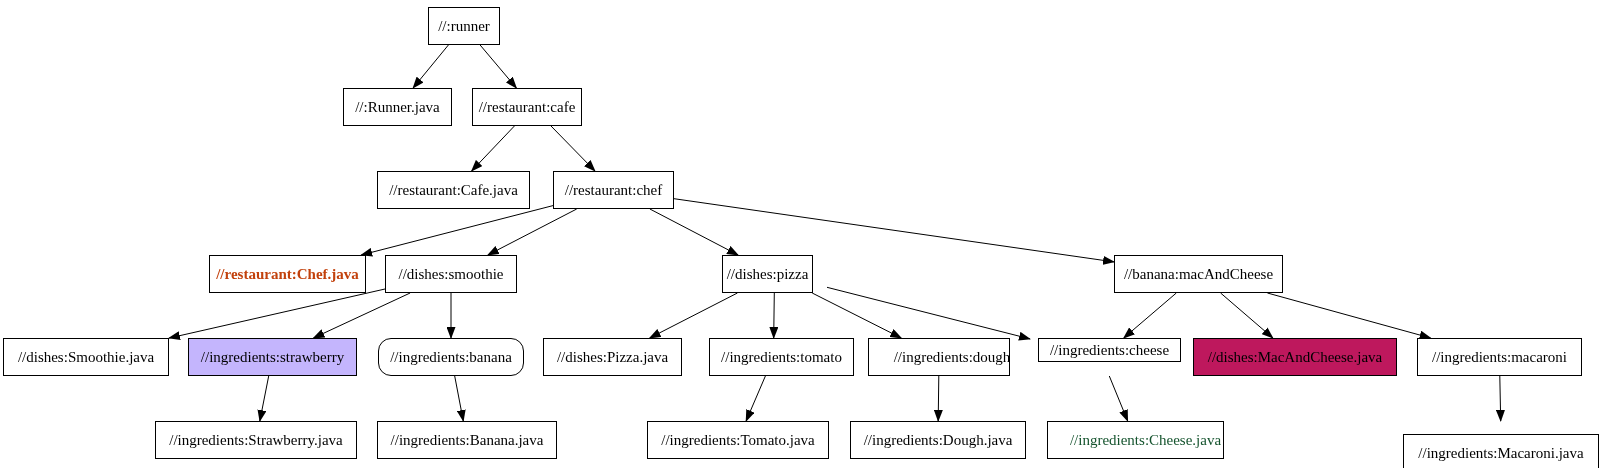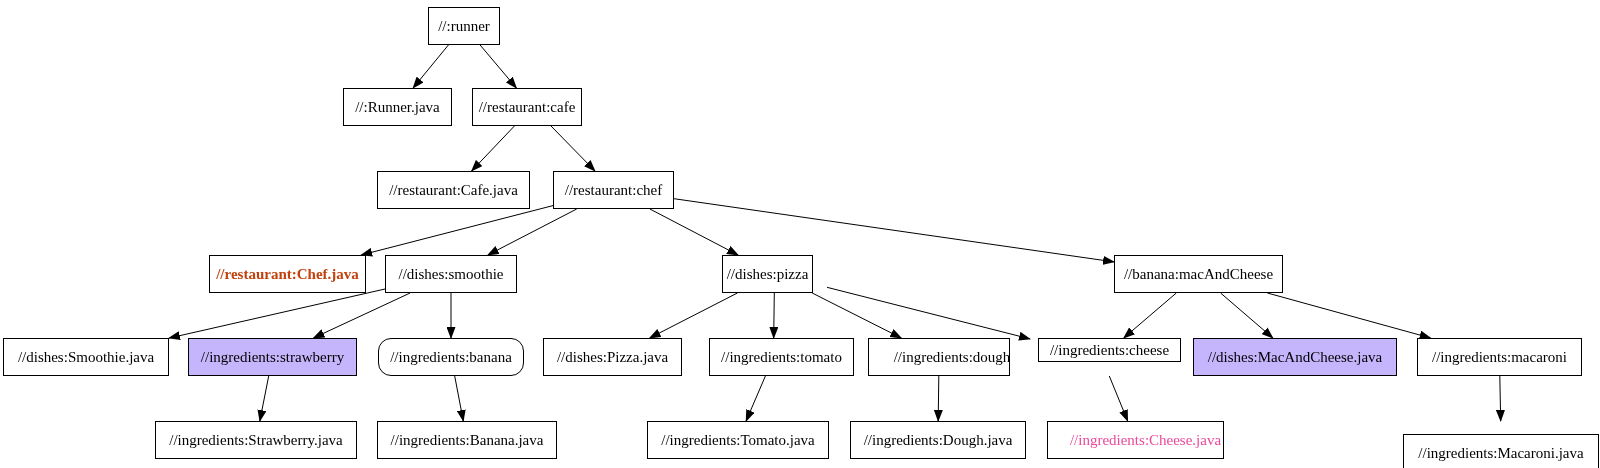--- a/index.html
+++ b/index.html
@@ -87,22 +87,22 @@
       <div class="node" style="left: 385px; top: 255px; width: 132px; height: 38px; border-color: rgb(0, 0, 0); background: rgb(255, 255, 255); color: rgb(0, 0, 0);">//dishes:smoothie</div>
       <div class="node" style="left: 722px; top: 255px; width: 91px; height: 38px; border-color: rgb(0, 0, 0); background: rgb(255, 255, 255); color: rgb(0, 0, 0);">//dishes:pizza</div>
       <div class="node" style="left: 1114px; top: 255px; width: 169px; height: 38px; border-color: rgb(0, 0, 0); background: rgb(255, 255, 255); color: rgb(0, 0, 0);">//banana:macAndCheese</div>
       <div class="node" style="left: 3px; top: 338px; width: 166px; height: 38px; border-color: rgb(0, 0, 0); background: rgb(255, 255, 255); color: rgb(0, 0, 0);">//dishes:Smoothie.java</div>
       <div class="node" style="left: 188px; top: 338px; width: 169px; height: 38px; border-color: rgb(0, 0, 0); background: #c4b5fd; color: rgb(0, 0, 0);">//ingredients:strawberry</div>
       <div class="node" style="left: 378px; top: 338px; width: 146px; height: 38px; border-color: rgb(0, 0, 0); background: rgb(255, 255, 255); color: rgb(0, 0, 0); border-radius: 13px;">//ingredients:banana</div>
       <div class="node" style="left: 543px; top: 338px; width: 139px; height: 38px; border-color: rgb(0, 0, 0); background: rgb(255, 255, 255); color: rgb(0, 0, 0);">//dishes:Pizza.java</div>
       <div class="node" style="left: 701px; top: 338px; width: 145px; height: 38px; border-color: rgb(0, 0, 0); background: rgb(255, 255, 255); color: rgb(0, 0, 0); margin-left: 8px;">//ingredients:tomato</div>
       <div class="node" style="left: 868px; top: 338px; width: 142px; height: 38px; border-color: rgb(0, 0, 0); background: rgb(255, 255, 255); color: rgb(0, 0, 0); padding-left: 26px;">//ingredients:dough</div>
       <div class="node" style="left: 1030px; top: 338px; width: 143px; height: 24px; border-color: rgb(0, 0, 0); background: rgb(255, 255, 255); color: rgb(0, 0, 0); margin-left: 8px;">//ingredients:cheese</div>
-      <div class="node" style="left: 1193px; top: 338px; width: 204px; height: 38px; border-color: rgb(0, 0, 0); background: #c4b5fd; color: rgb(0, 0, 0);">//dishes:MacAndCheese.java</div>
+      <div class="node" style="left: 1193px; top: 338px; width: 204px; height: 38px; border-color: rgb(0, 0, 0); background: #be185d; color: rgb(0, 0, 0);">//dishes:MacAndCheese.java</div>
       <div class="node" style="left: 1417px; top: 338px; width: 165px; height: 38px; border-color: rgb(0, 0, 0); background: rgb(255, 255, 255); color: rgb(0, 0, 0);">//ingredients:macaroni</div>
       <div class="node" style="left: 155px; top: 421px; width: 202px; height: 38px; border-color: rgb(0, 0, 0); background: rgb(255, 255, 255); color: rgb(0, 0, 0);">//ingredients:Strawberry.java</div>
       <div class="node" style="left: 377px; top: 421px; width: 180px; height: 38px; border-color: rgb(0, 0, 0); background: rgb(255, 255, 255); color: rgb(0, 0, 0);">//ingredients:Banana.java</div>
       <div class="node" style="left: 647px; top: 421px; width: 182px; height: 38px; border-color: rgb(0, 0, 0); background: rgb(255, 255, 255); color: rgb(0, 0, 0);">//ingredients:Tomato.java</div>
       <div class="node" style="left: 850px; top: 421px; width: 176px; height: 38px; border-color: rgb(0, 0, 0); background: rgb(255, 255, 255); color: rgb(0, 0, 0);">//ingredients:Dough.java</div>
-      <div class="node" style="left: 1047px; top: 421px; width: 177px; height: 38px; border-color: rgb(0, 0, 0); background: rgb(255, 255, 255); color: #ec4899; padding-left: 20px;">//ingredients:Cheese.java</div>
+      <div class="node" style="left: 1047px; top: 421px; width: 177px; height: 38px; border-color: rgb(0, 0, 0); background: rgb(255, 255, 255); color: #14532d; padding-left: 20px;">//ingredients:Cheese.java</div>
       <div class="node" style="left: 1403px; top: 434px; width: 196px; height: 38px; border-color: rgb(0, 0, 0); background: rgb(255, 255, 255); color: rgb(0, 0, 0);">//ingredients:Macaroni.java</div>
     </div>
 </div>
 
 </body></html>

